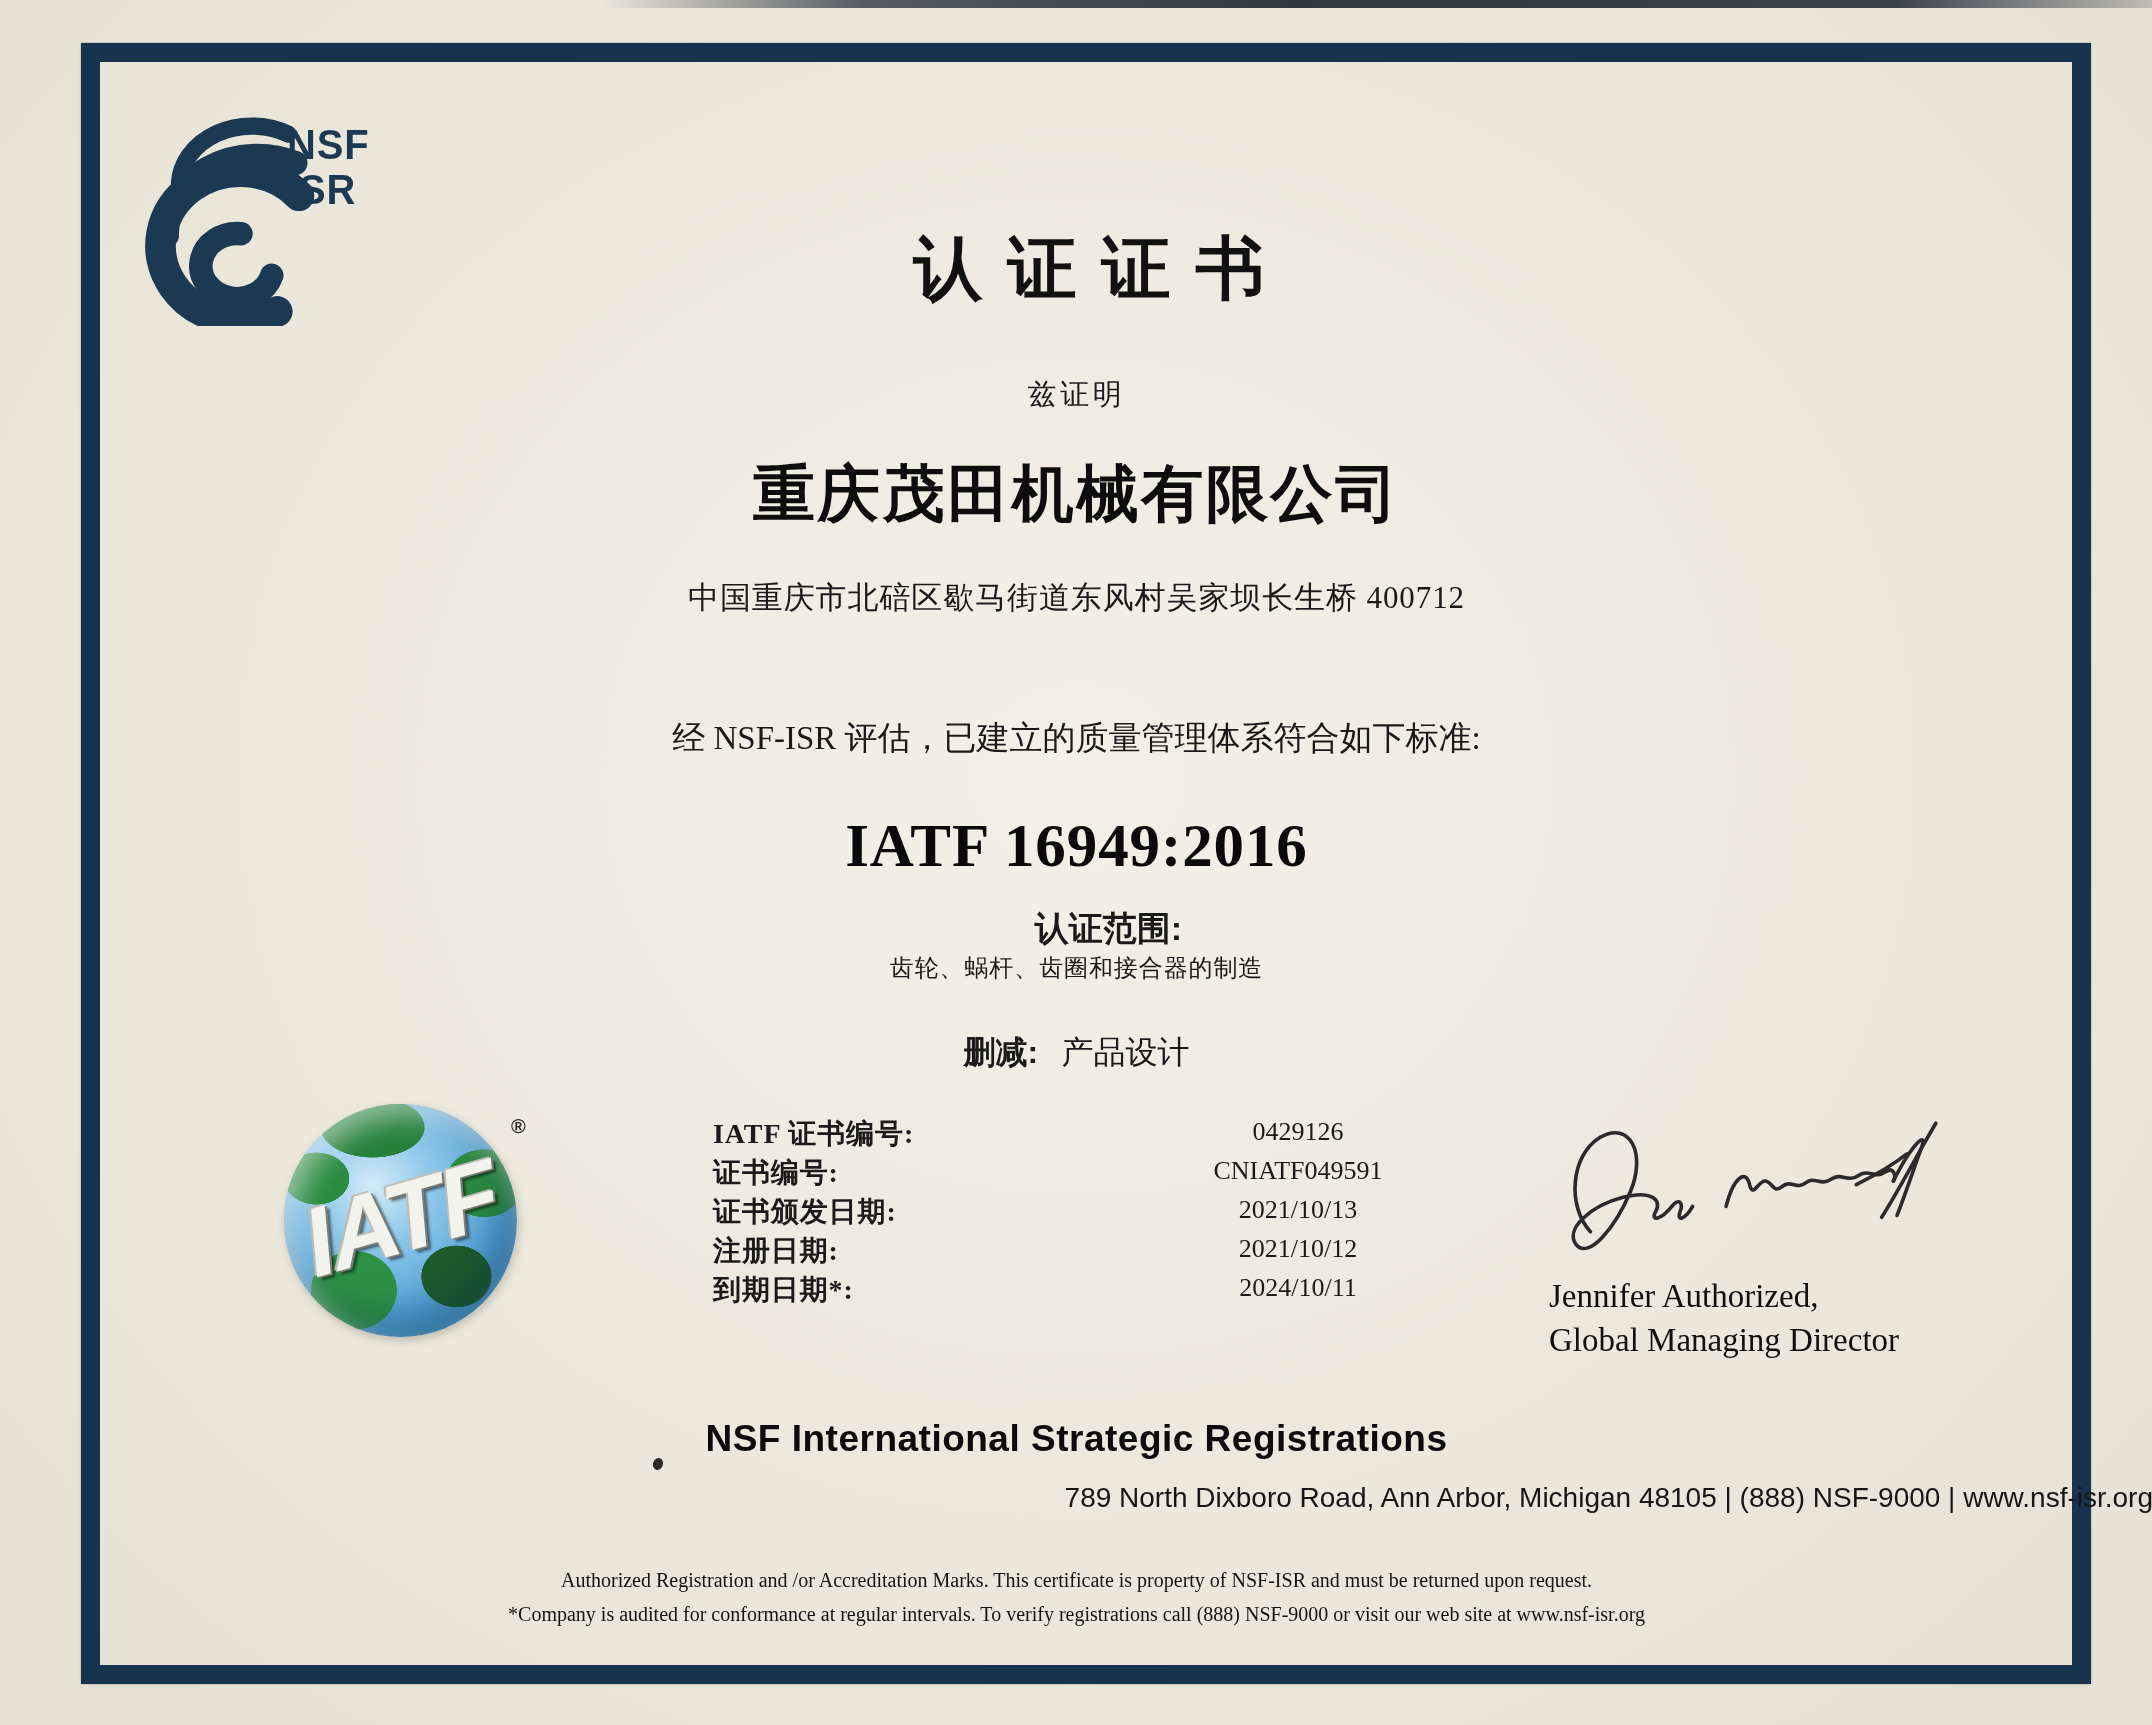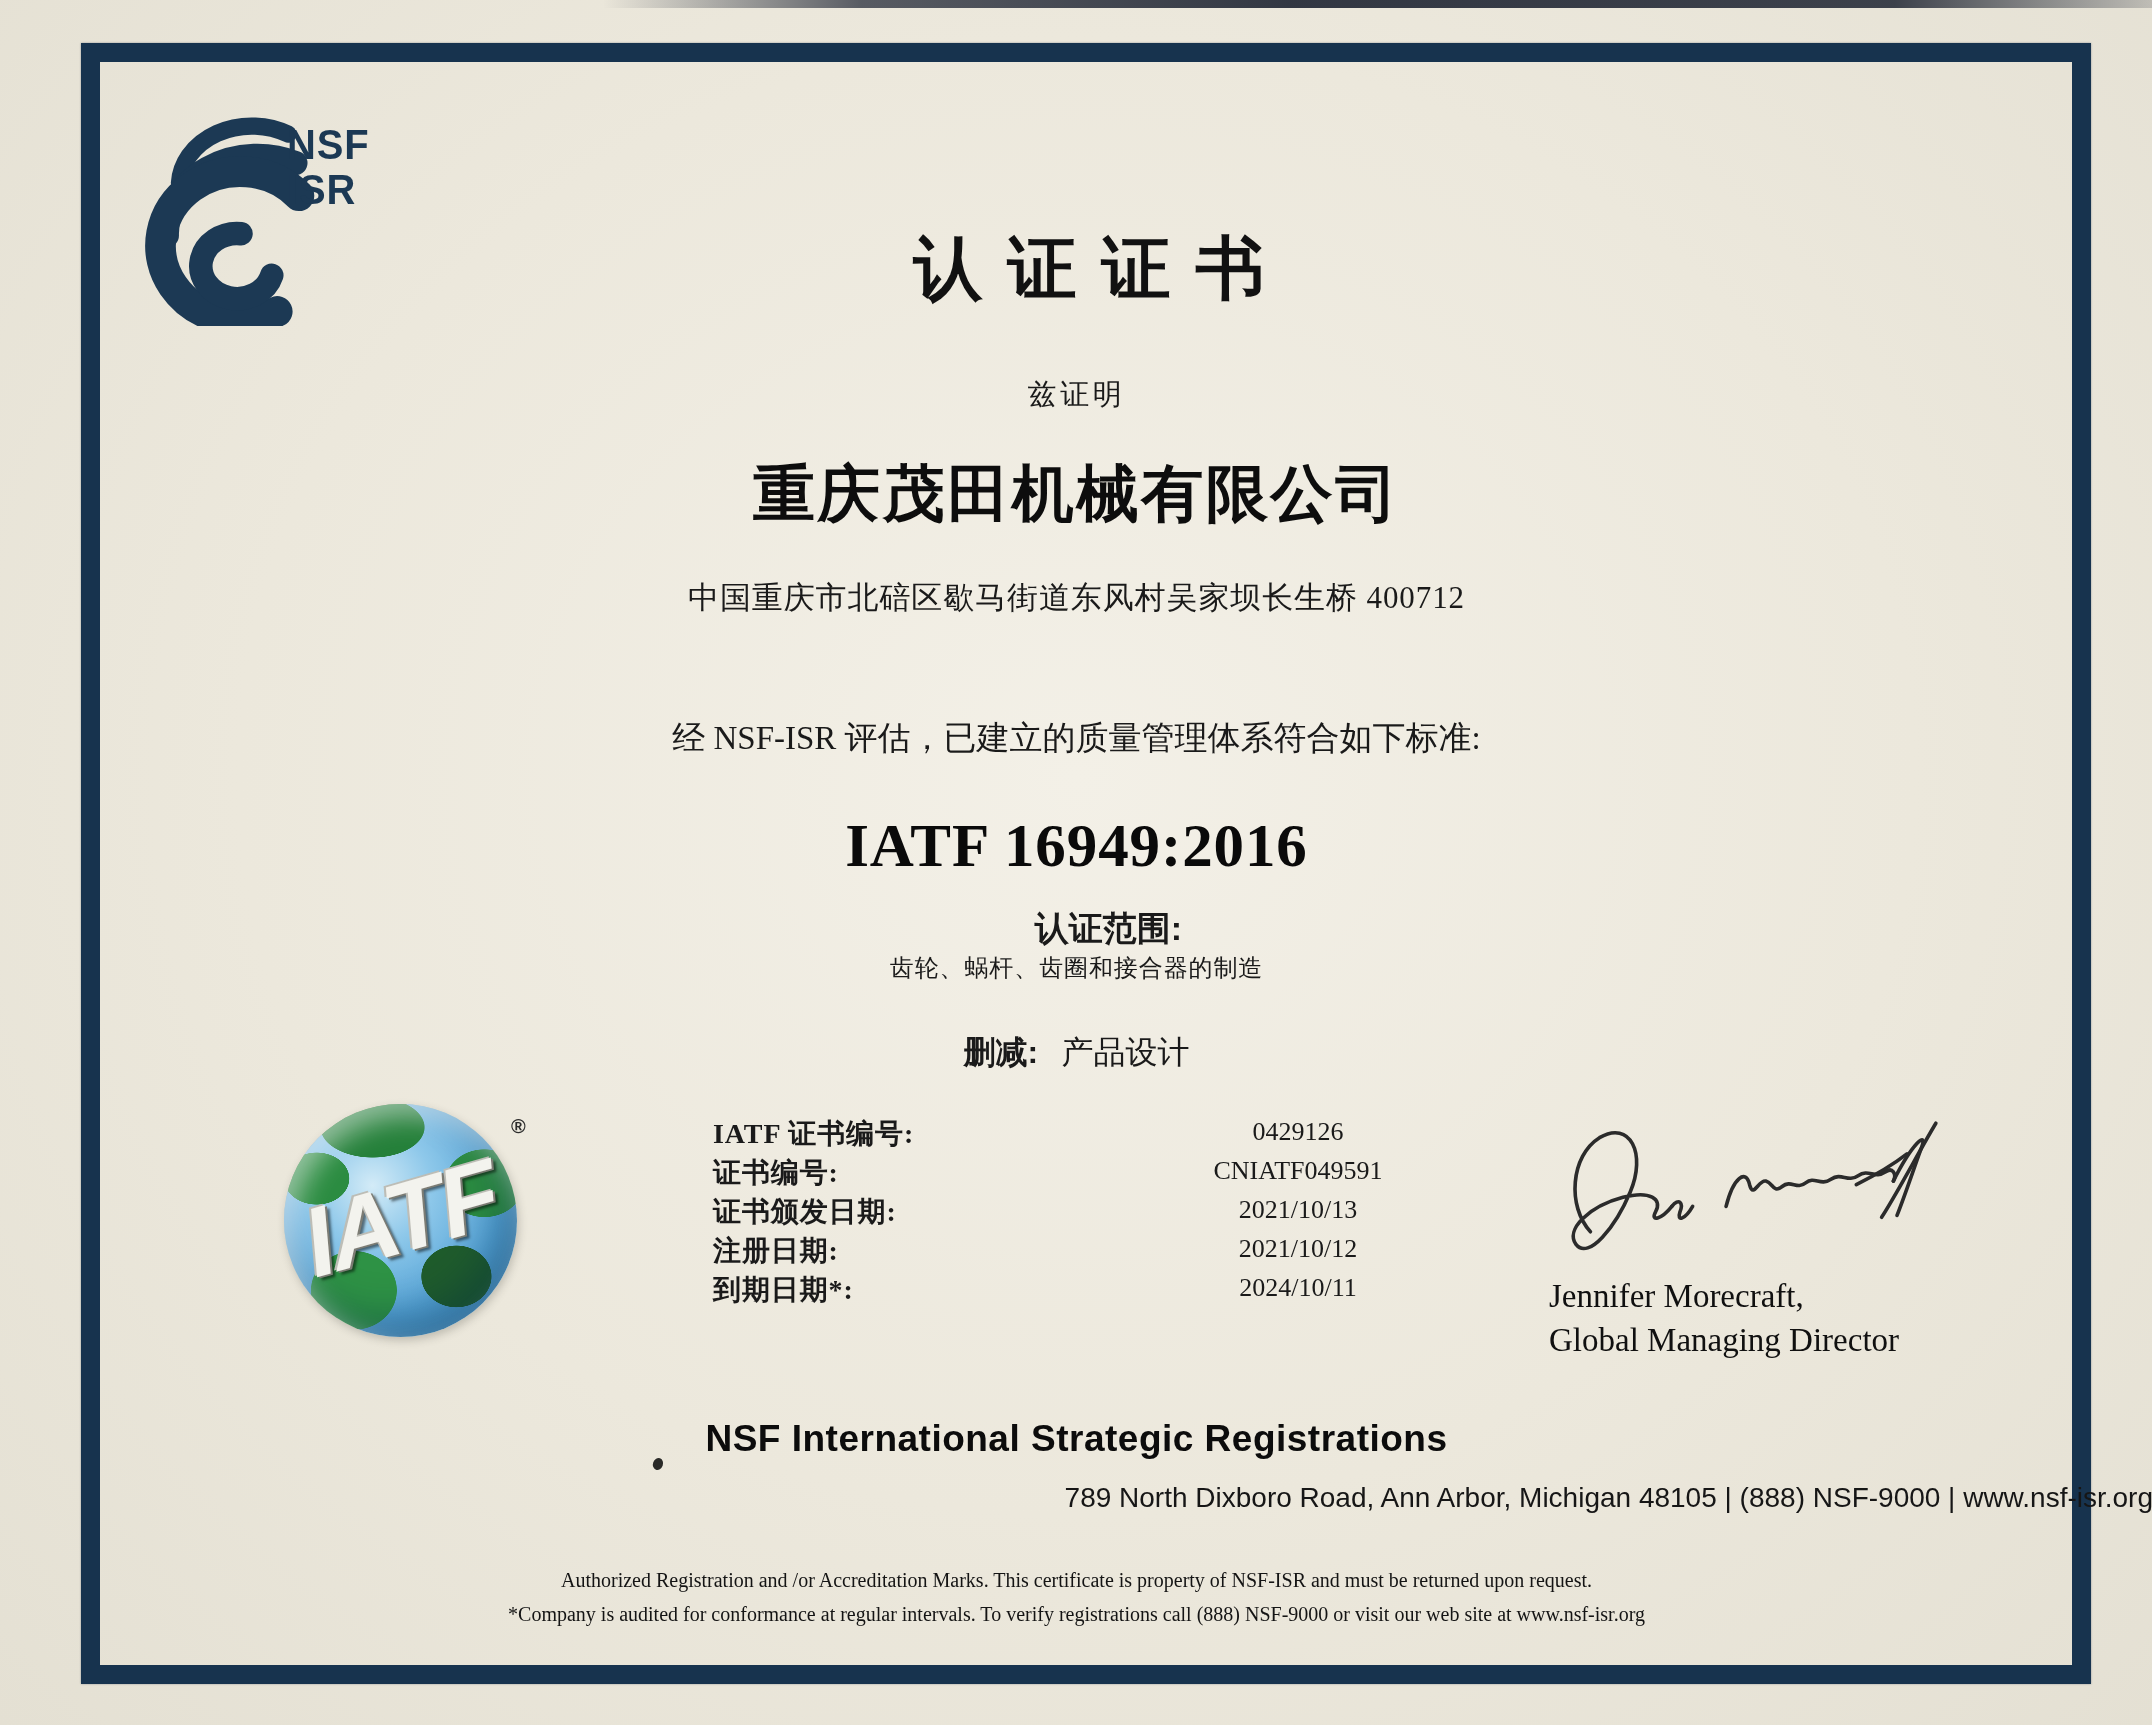--- a/index.html
+++ b/index.html
@@ -142,21 +142,21 @@
     <g fill="none" stroke="#2b2b2b" stroke-width="4" stroke-linecap="round" stroke-linejoin="round">
       <path d="M58,150 C32,122 36,66 68,46 C102,26 120,64 102,106 C86,144 56,182 42,164 C30,148 56,122 94,112 C124,104 138,114 130,128 C124,139 136,137 148,122"></path>
       <path d="M148,122 C156,112 161,118 157,128 C153,140 163,136 171,122"></path>
       <path d="M208,122 C216,90 230,80 234,98 C238,114 244,92 252,94 C260,96 260,108 270,100 C280,92 286,104 296,96 C306,88 312,100 324,92 C336,84 342,96 354,88 C366,80 372,92 384,84 C392,78 397,86 393,94"></path>
       <path d="M393,94 C413,54 433,34 423,60 C415,82 405,112 397,132"></path>
       <path d="M440,30 C422,60 398,106 380,134"></path>
       <path d="M352,98 C368,90 390,78 408,64"></path>
     </g>
   </svg>
   <div class="signer">
-    <div>Jennifer Morecraft,</div>
+    <div>Jennifer Authorized,</div>
     <div>Global Managing Director</div>
   </div>
 
   <div class="cblock issuer-name">NSF International Strategic Registrations</div>
   <div class="cblock issuer-address">789 North Dixboro Road, Ann Arbor, Michigan 48105 | (888) NSF-9000 | www.nsf-isr.org</div>
   <div class="speck"></div>
   <div class="cblock fine-print-1">Authorized Registration and /or Accreditation Marks. This certificate is property of NSF-ISR and must be returned upon request.</div>
   <div class="cblock fine-print-2">*Company is audited for conformance at regular intervals. To verify registrations call (888) NSF-9000 or visit our web site at www.nsf-isr.org</div>
 </div>
 

